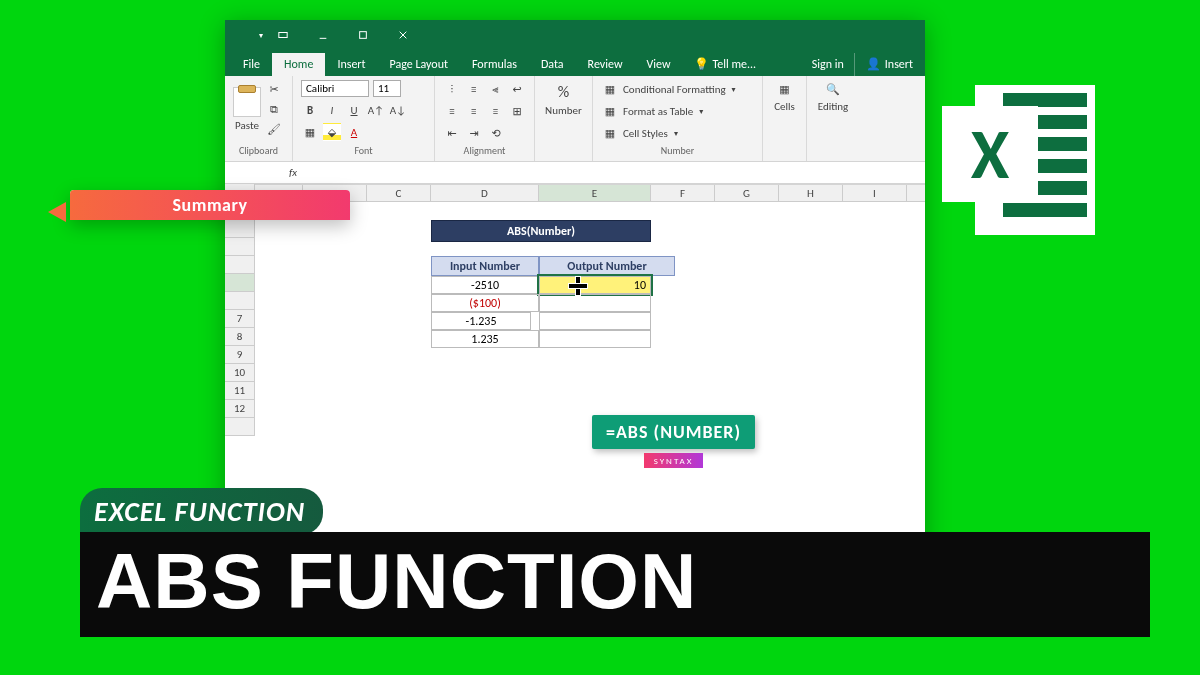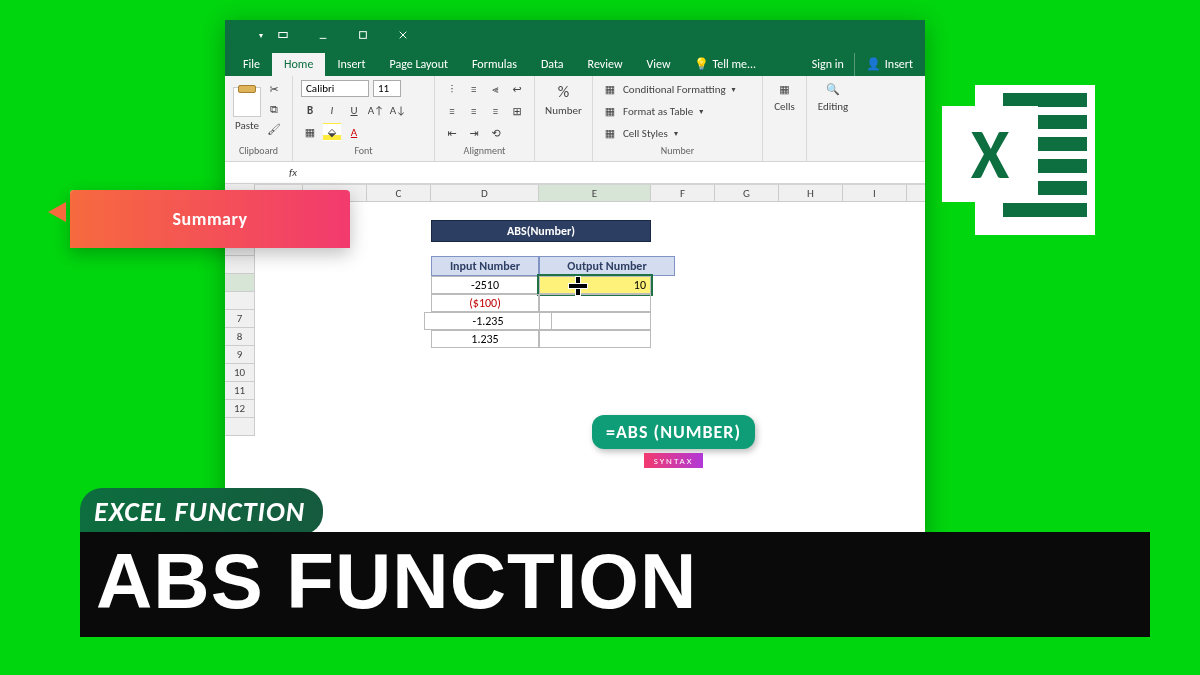--- a/index.html
+++ b/index.html
@@ -52,27 +52,27 @@
 .abs-hdr { background:#d4dcef; font-weight:bold; justify-content:center; border:1px solid #7f94c4; color:#2d3e63; }
 .abs-data { border:1px solid #bbb; justify-content:center; }
 .abs-red { color:#c00000; }
 .cursor-cell { outline:2px solid #1f7246; }
 .hl { background:#fff27a; }
 
 .sheet-strip { height:20px; background:#f3f3f3; border-top:1px solid #d4d4d4; font-size:10px; color:#888; text-align:center; padding-top:2px; }
 
 
 .summary { position:absolute; left:50px; top:170px; width:280px; background:#fff; border-radius:4px; box-shadow:0 6px 18px rgba(0,0,0,.25); font-size:13px; }
-.summary-hdr { background:linear-gradient(90deg,#f66a3e,#f23a6e); color:#fff; font-weight:bold; text-align:center; padding:18px 0; border-radius:4px 4px 0 0; font-size:18px; letter-spacing:.5px; }
+.summary-hdr { background:linear-gradient(90deg,#f66a3e,#f23a6e); color:#fff; font-weight:bold; text-align:center; padding:4px 0; border-radius:4px 4px 0 0; font-size:18px; letter-spacing:.5px; }
 .summary-body { padding:12px 14px 16px; color:#333; line-height:1.55; text-align:justify; }
 .summary-arrow { position:absolute; left:-22px; top:12px; width:0; height:0; border-top:10px solid transparent; border-bottom:10px solid transparent; border-right:18px solid #f66a3e; }
 
 
 .syntax { position:absolute; left:572px; top:395px; text-align:center; }
-.syntax-main { background:#0e9d76; color:#fff; font-weight:bold; font-size:18px; padding:6px 14px; letter-spacing:1px; border-radius:12px; box-shadow:2px 3px 6px rgba(0,0,0,.25); }
+.syntax-main { background:#0e9d76; color:#fff; font-weight:bold; font-size:18px; padding:6px 14px; letter-spacing:1px; border-radius:2px; box-shadow:2px 3px 6px rgba(0,0,0,.25); }
 .syntax-sub { background:linear-gradient(90deg,#f23a6e,#b138d8); color:#fff; font-size:9px; padding:2px 10px; letter-spacing:2px; display:inline-block; }
 
 
 .logo { position:absolute; right:30px; top:40px; width:230px; height:200px; display:flex; align-items:center; justify-content:center; }
 .logo-sheet { width:120px; height:150px; background:#fff; display:flex; flex-direction:column; padding:8px 8px 8px 28px; gap:8px; }
 .logo-sheet .ln { height:14px; background:#0d6e3f; }
 .logo-x { position:absolute; left:24px; top:48px; width:92px; height:92px; background:#fff; display:flex; align-items:center; justify-content:center; font-weight:900; font-size:70px; color:#0d6e3f; box-shadow:0 0 0 2px #fff; }
 
 
 .footer1 { position:absolute; left:60px; bottom:120px; background:linear-gradient(90deg,#0d6e3f,#155a3e); color:#fff; font-style:italic; font-weight:bold; font-size:28px; padding:6px 18px 6px 14px; border-radius:22px 22px 22px 0; letter-spacing:1px;margin-top:40px; }
@@ -295,21 +295,21 @@
         <div class="cell abs-hdr" style="left:284px;top:54px;width:136px;height:20px">Output Number</div>
 
         <div class="cell abs-data" style="left:176px;top:74px;width:108px;height:18px">-2510</div>
         <div class="cell abs-data hl cursor-cell" style="left:284px;top:74px;width:112px;height:18px;justify-content:flex-end">
             <span>10</span>
           </div>
 
         <div class="cell abs-data abs-red" style="left:176px;top:92px;width:108px;height:18px">($100)</div>
         <div class="cell abs-data" style="left:284px;top:92px;width:112px;height:18px"></div>
 
-        <div class="cell abs-data" style="left:169px;top:110px;width:128px;height:18px">-1.235</div>
+        <div class="cell abs-data" style="left:176px;top:110px;width:100px;height:18px">-1.235</div>
         <div class="cell abs-data" style="left:284px;top:110px;width:112px;height:18px"></div>
 
         <div class="cell abs-data" style="left:176px;top:128px;width:108px;height:18px">1.235</div>
         <div class="cell abs-data" style="left:284px;top:128px;width:112px;height:18px"></div>
 
         <div class="plus-cursor" style="left:314px;top:75px"></div>
       </div>
     </div>
 
     <div class="sheet-strip">Sheet1</div>

